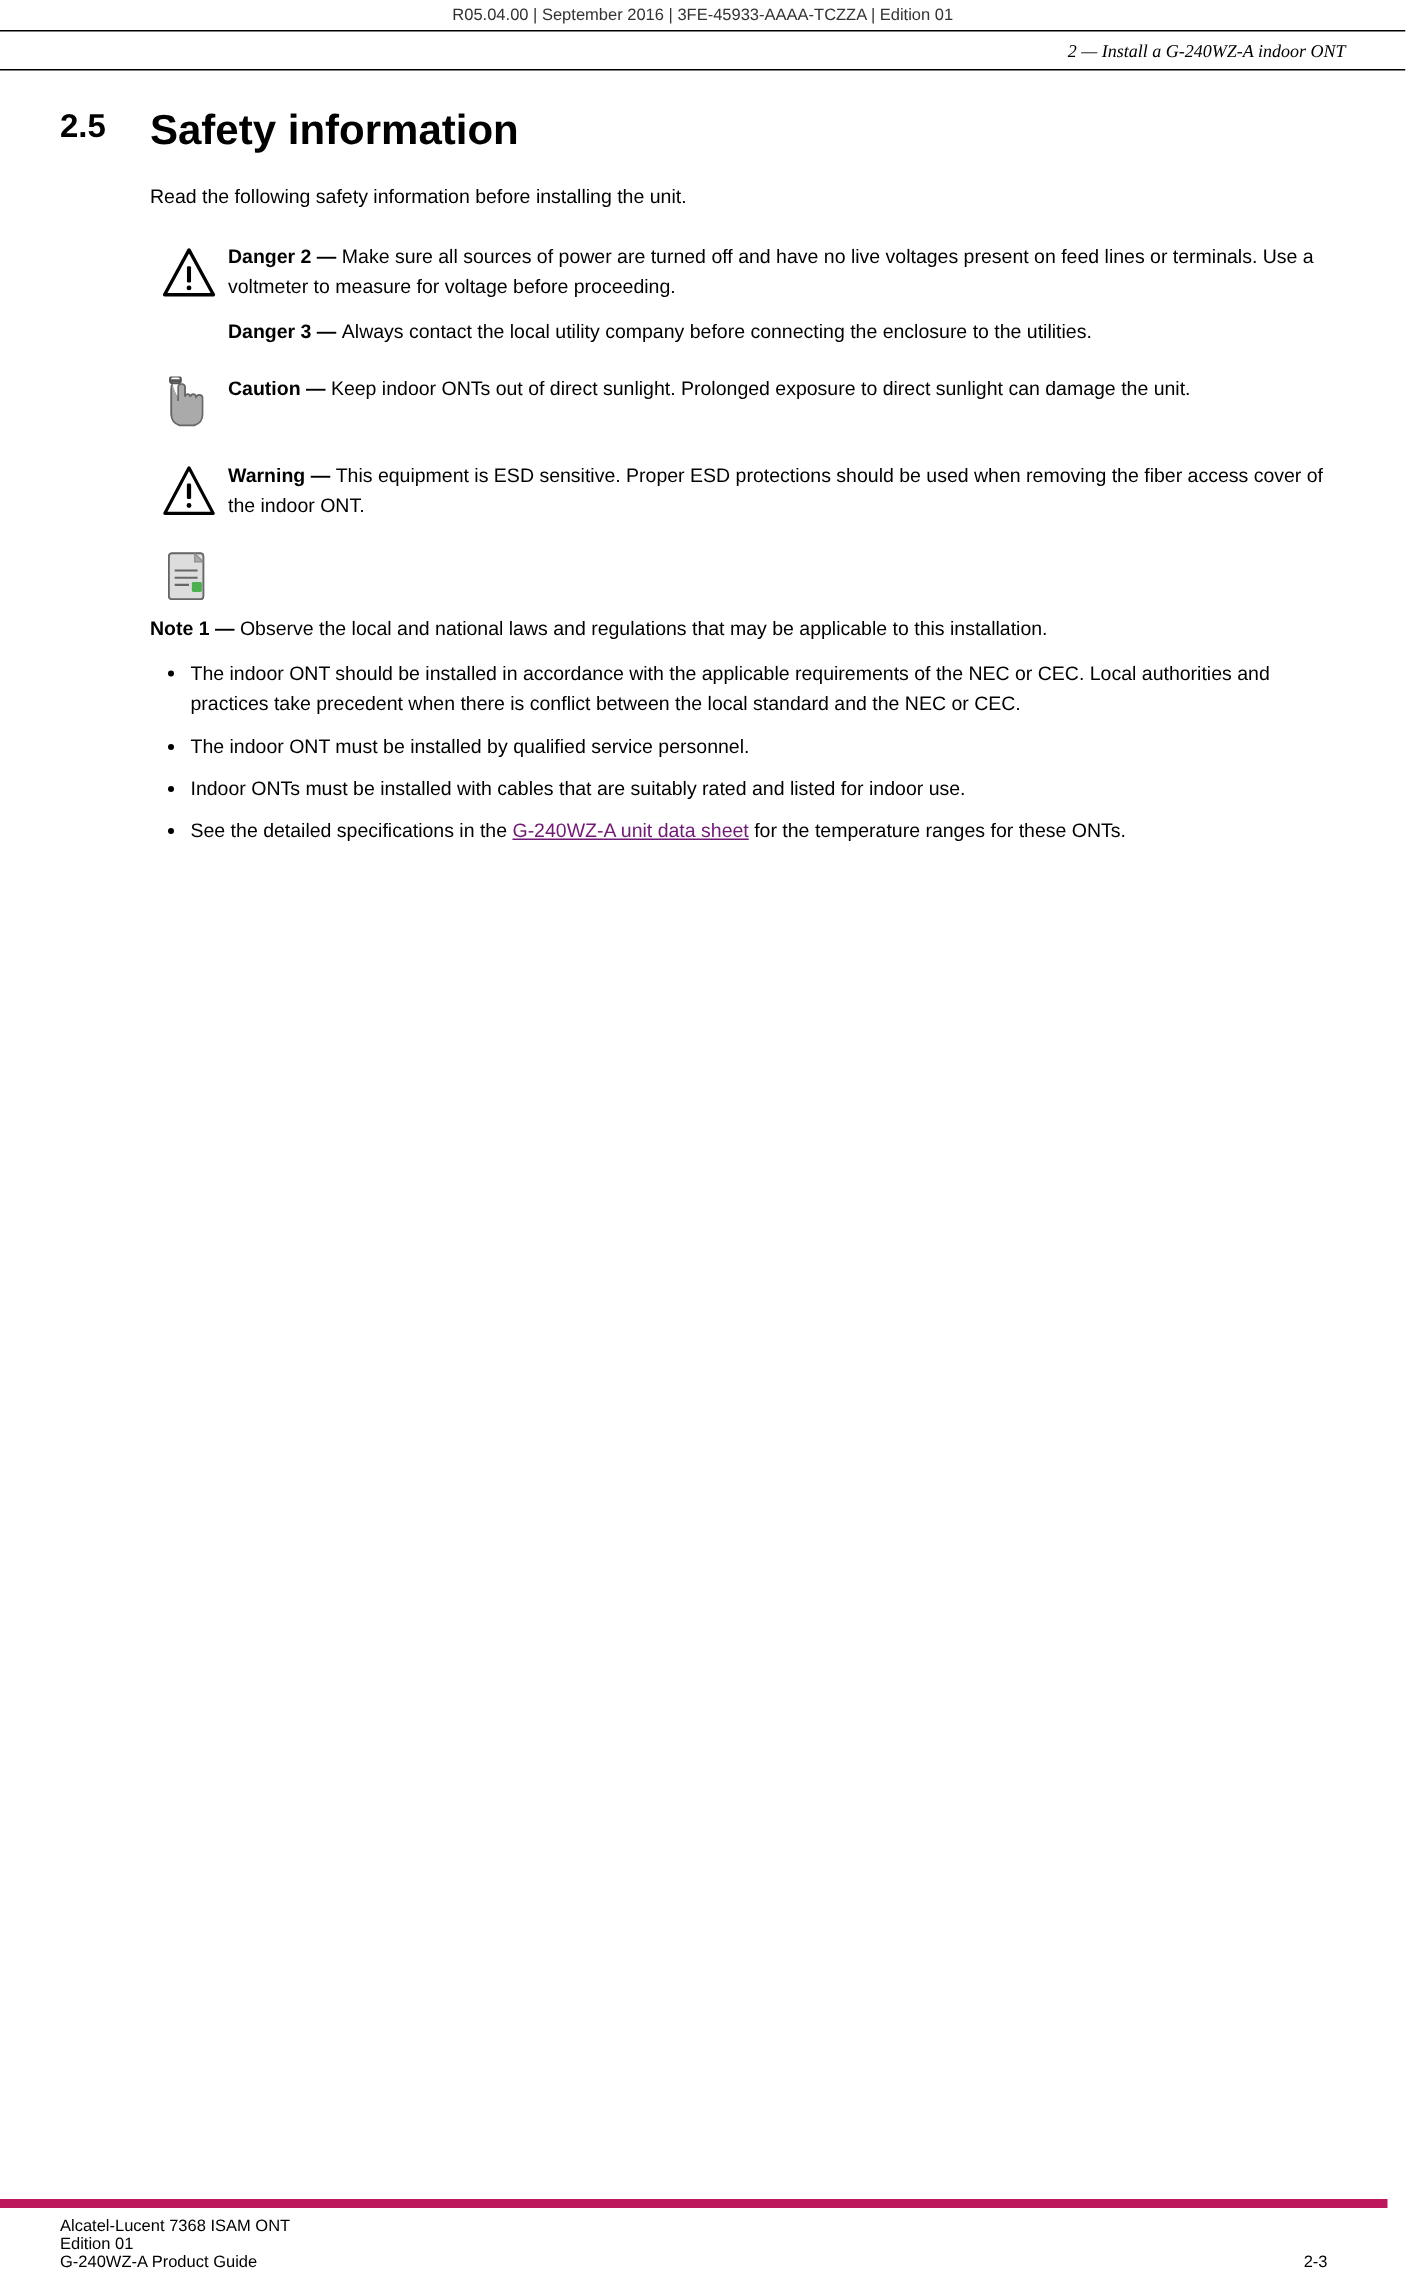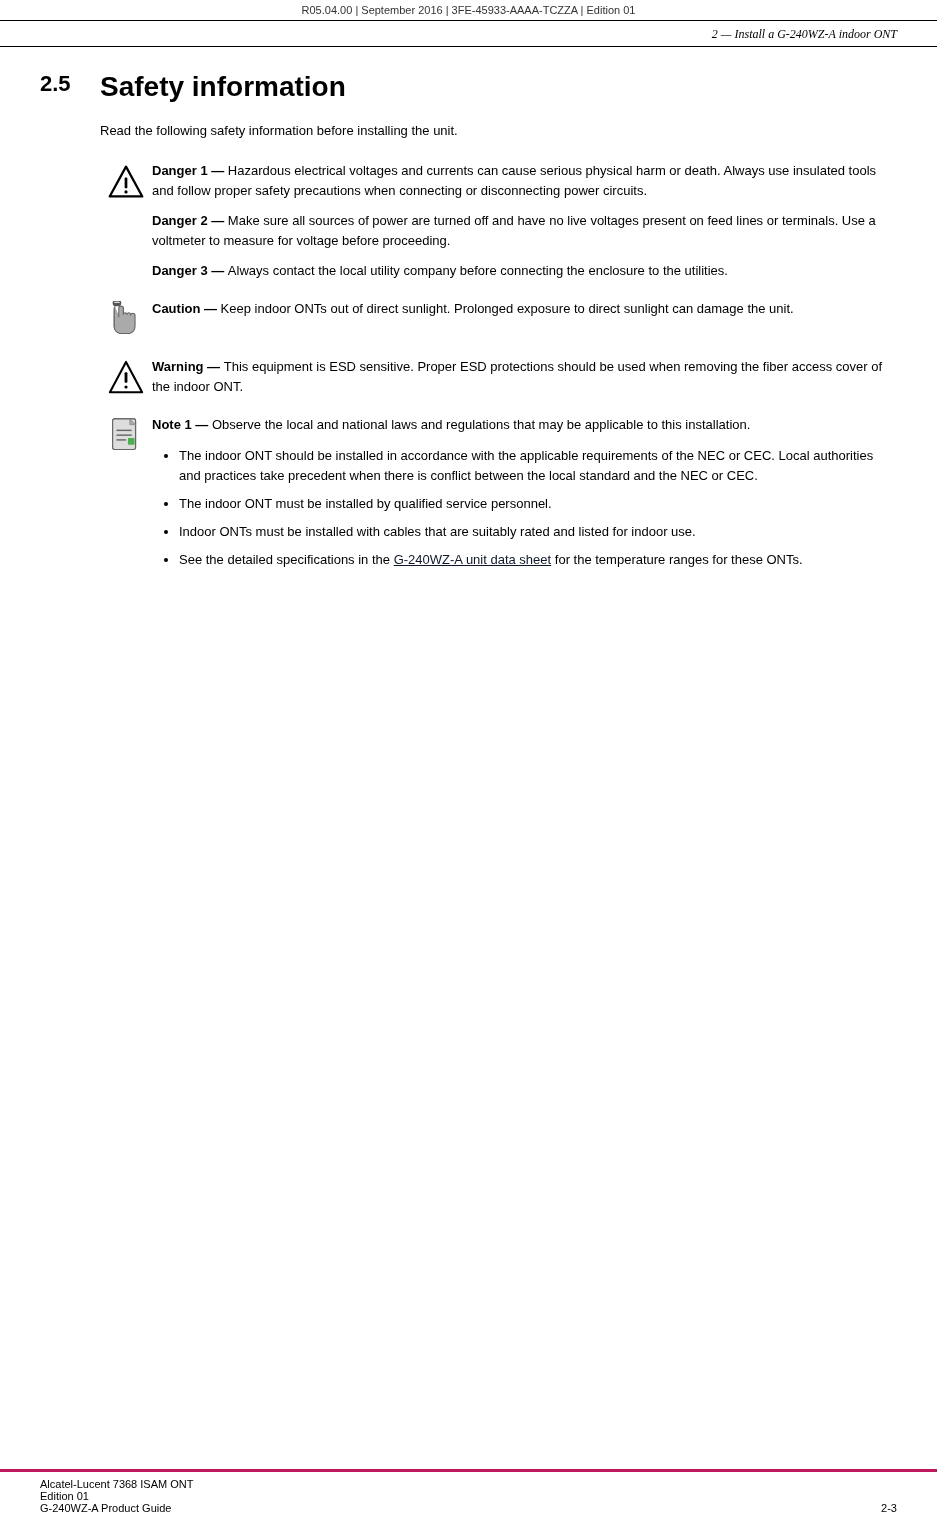--- a/index.html
+++ b/index.html
@@ -97,29 +97,29 @@
     .bullet-list {
       margin-left: 27px;
       margin-top: 6px;
       line-height: 1.55;
     }
     .bullet-list li {
       margin-bottom: 8px;
       list-style-type: disc;
     }
     .link-text {
-      color: #0f172a;
+      color: #701a75;
       text-decoration: underline;
     }
     .page-footer {
       position: absolute;
       bottom: 0;
       left: 0;
-      right: 0;
-      border-top: 3px solid #be185d;
+      right: 12px;
+      border-top: 6px solid #be185d;
       padding: 6px 40px;
       display: flex;
       justify-content: space-between;
       font-size: 11px;
     }
     .footer-left {
       display: flex;
       flex-direction: column;
     }
     .footer-right {
@@ -151,24 +151,20 @@
   <div class="notice-block">
     <div class="icon-container">
       <svg class="icon-danger" viewBox="0 0 42 42" width="42" height="42">
         <polygon points="21,4 39,37 3,37" fill="none" stroke="#000" stroke-width="2.5" stroke-linejoin="round"></polygon>
         <rect x="19.5" y="16" width="3" height="12" fill="#000" rx="1"></rect>
         <circle cx="21" cy="32" r="1.8" fill="#000"></circle>
       </svg>
     </div>
     <div class="notice-text-group">
       <p>
-        <strong>Danger 1 — </strong>
-        <span> Hazardous electrical voltages and currents can cause serious physical harm or death. Always use insulated tools and follow proper safety precautions when connecting or disconnecting power circuits.</span>
-      </p>
-      <p>
         <strong>Danger 2 — </strong>
         <span> Make sure all sources of power are turned off and have no live voltages present on feed lines or terminals. Use a voltmeter to measure for voltage before proceeding.</span>
       </p>
       <p>
         <strong>Danger 3 — </strong>
         <span> Always contact the local utility company before connecting the enclosure to the utilities.</span>
       </p>
     </div>
   </div>
 
@@ -201,21 +197,21 @@
       </svg>
     </div>
     <div class="notice-text-group">
       <p>
         <strong>Warning — </strong>
         <span> This equipment is ESD sensitive. Proper ESD protections should be used when removing the fiber access cover of the indoor ONT.</span>
       </p>
     </div>
   </div>
 
-  <div class="notice-block" style="margin-top:16px;">
+  <div class="notice-block" style="margin-top:16px;flex-direction:column;">
     <div class="icon-container">
 
       <svg class="icon-note" viewBox="0 0 36 44" width="36" height="44">
         <rect x="4" y="2" width="24" height="32" rx="2" fill="#777" stroke="#555" stroke-width="1.2"></rect>
         <rect x="4" y="2" width="24" height="32" rx="2" fill="#ddd" stroke="#666" stroke-width="1.2"></rect>
 
         <polygon points="22,2 28,8 22,8" fill="#aaa" stroke="#888" stroke-width="0.8"></polygon>
 
         <line x1="8" y1="14" x2="24" y2="14" stroke="#666" stroke-width="1.5"></line>
         <line x1="8" y1="19" x2="24" y2="19" stroke="#666" stroke-width="1.5"></line>

